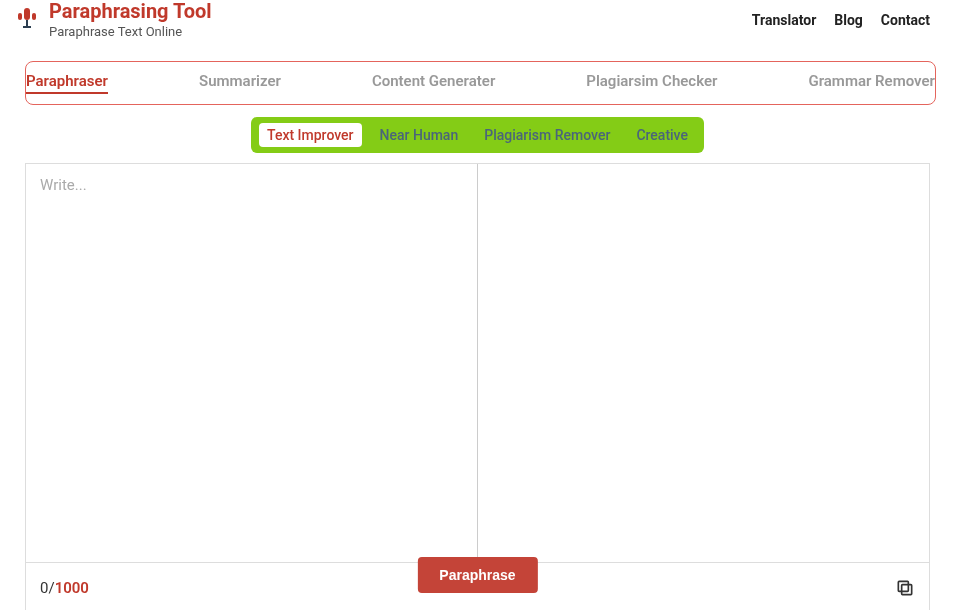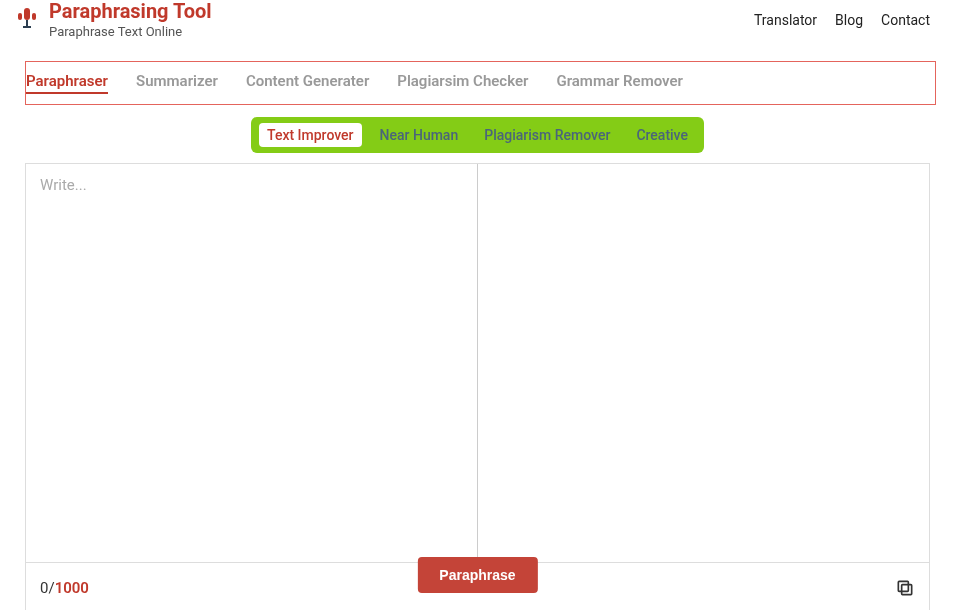--- a/index.html
+++ b/index.html
@@ -38,31 +38,31 @@
       margin-top: 2px;
     }
     .nav-links {
       display: flex;
       gap: 18px;
       align-items: center;
       margin-top: 12px;
     }
     .nav-links a {
       color: #222;
-      font-weight: 400;
+      font-weight: 700;
       font-size: 14px;
       text-decoration: none;
       cursor: pointer;
     }
     .tabs-main {
       margin: 12px 19px 0 25px;
       border: 1px solid #e4645c;
-      border-radius: 0;
-      display: flex;
-      justify-content: flex-start;
+      border-radius: 8px;
+      display: flex;
+      justify-content: space-between;
       gap: 28px;
       padding: 10px 0;
     }
     .tab-main {
       color: #999;
       font-weight: 600;
       font-size: 15px;
       cursor: pointer;
       padding-bottom: 2px;
     }

